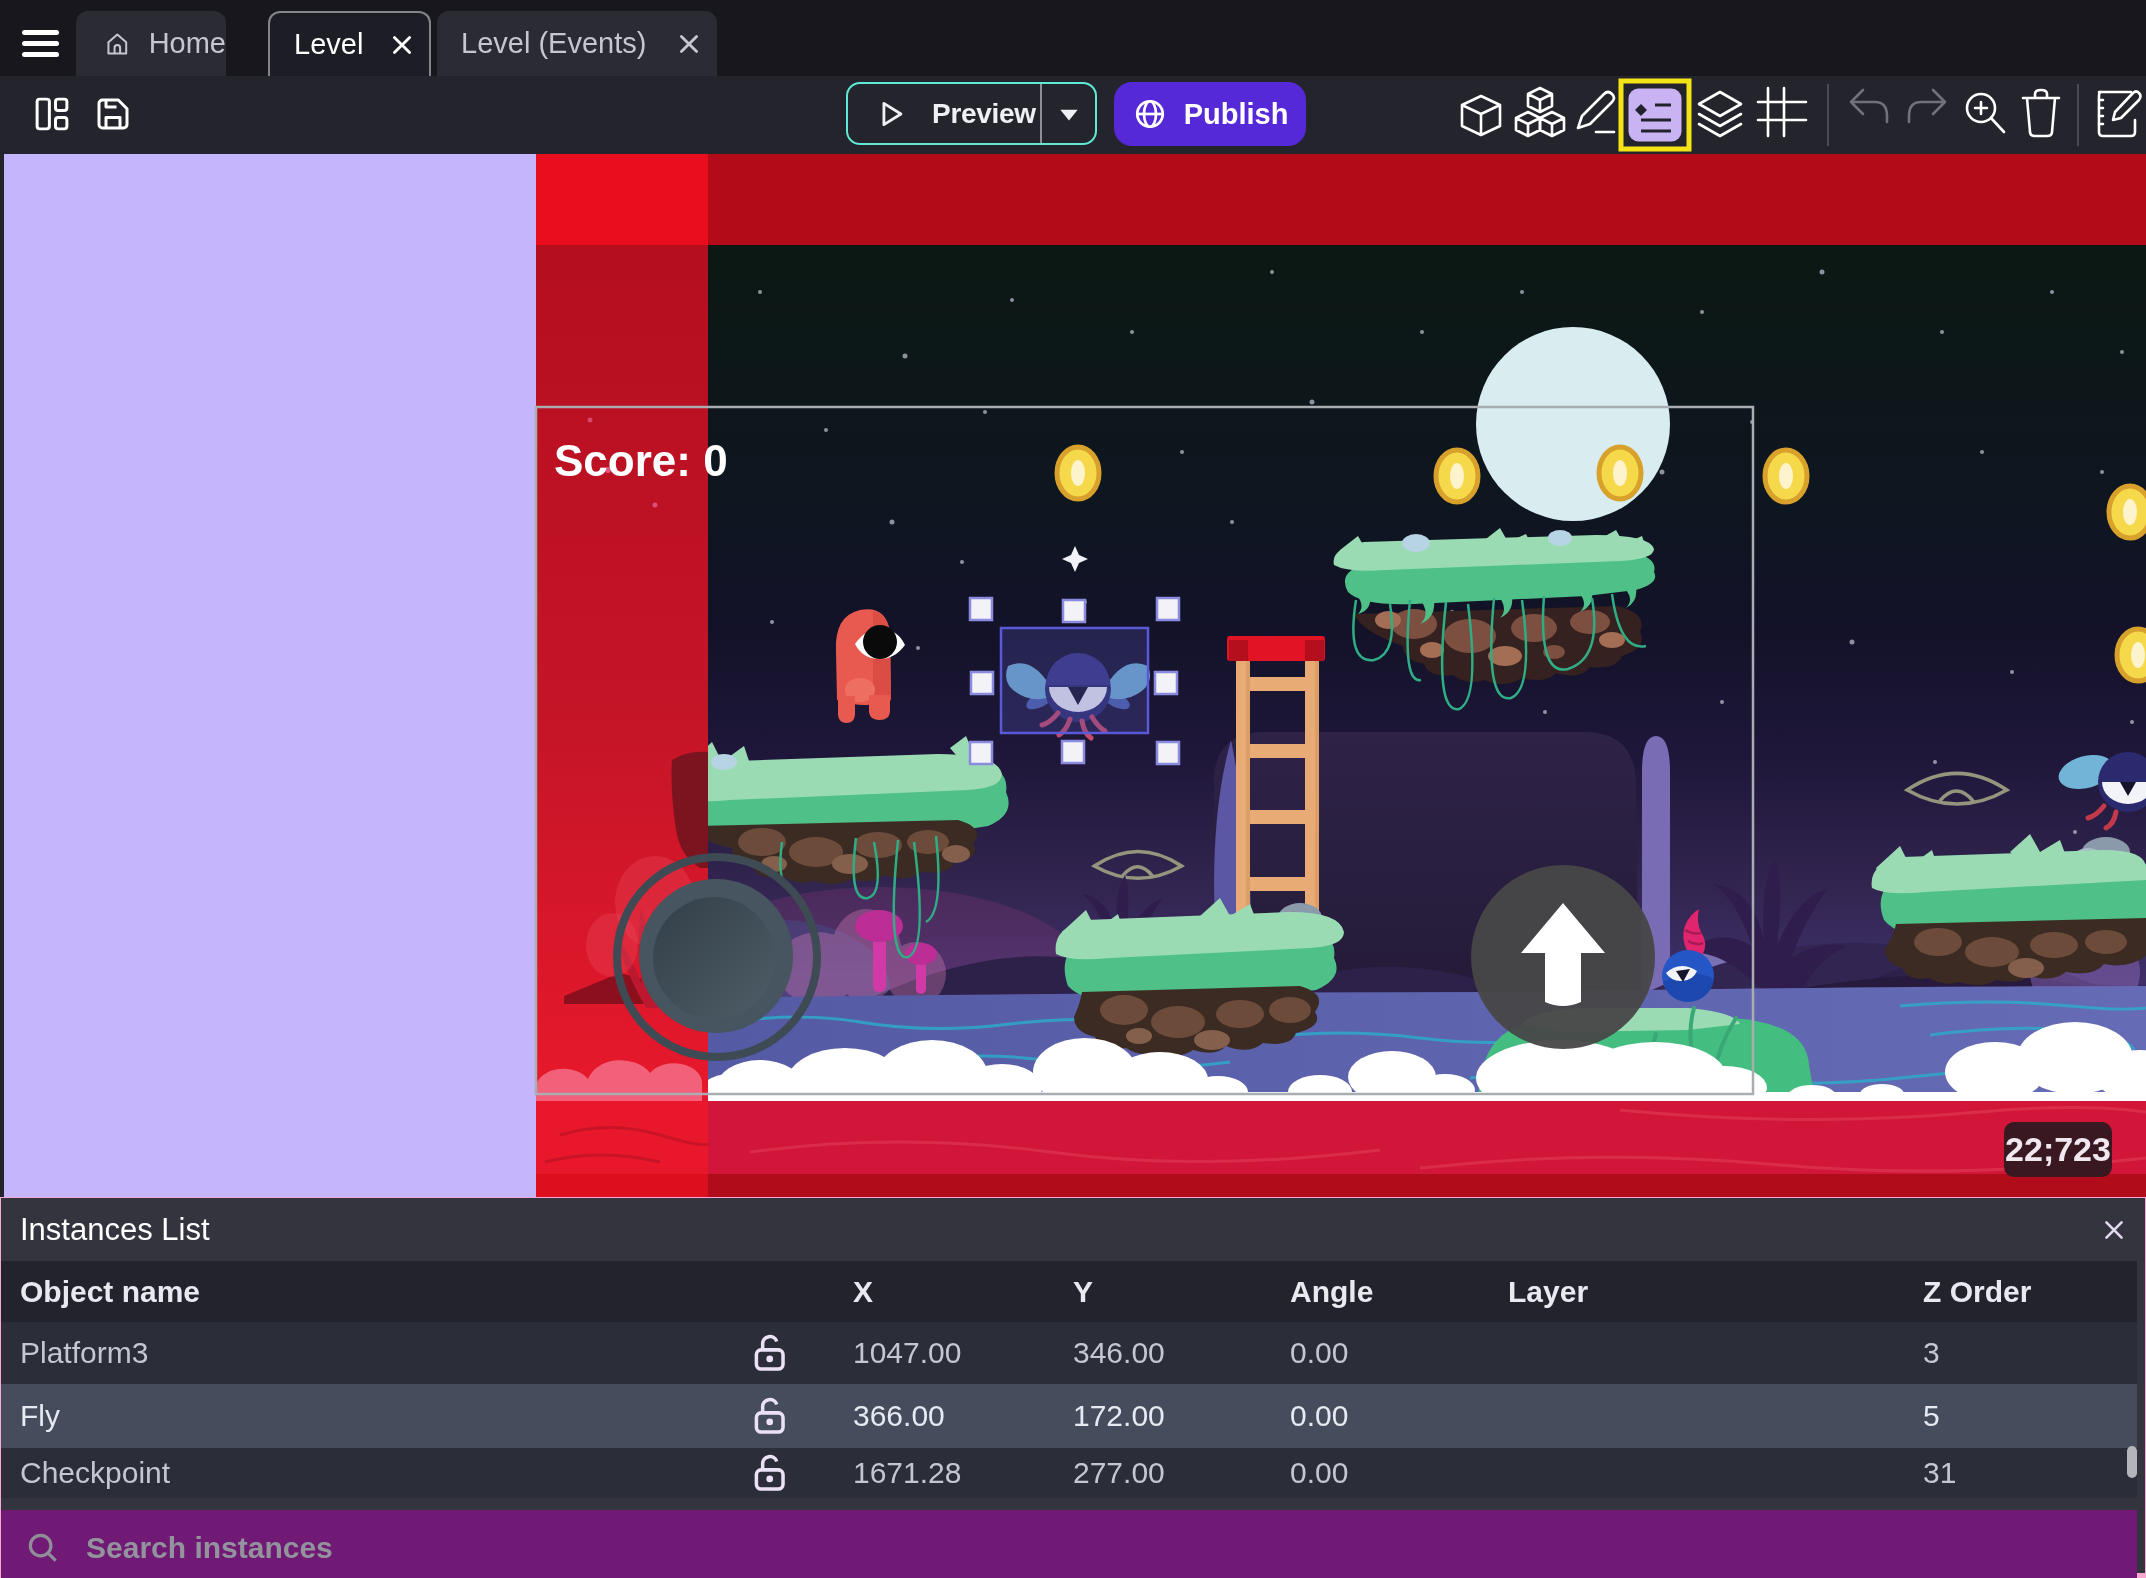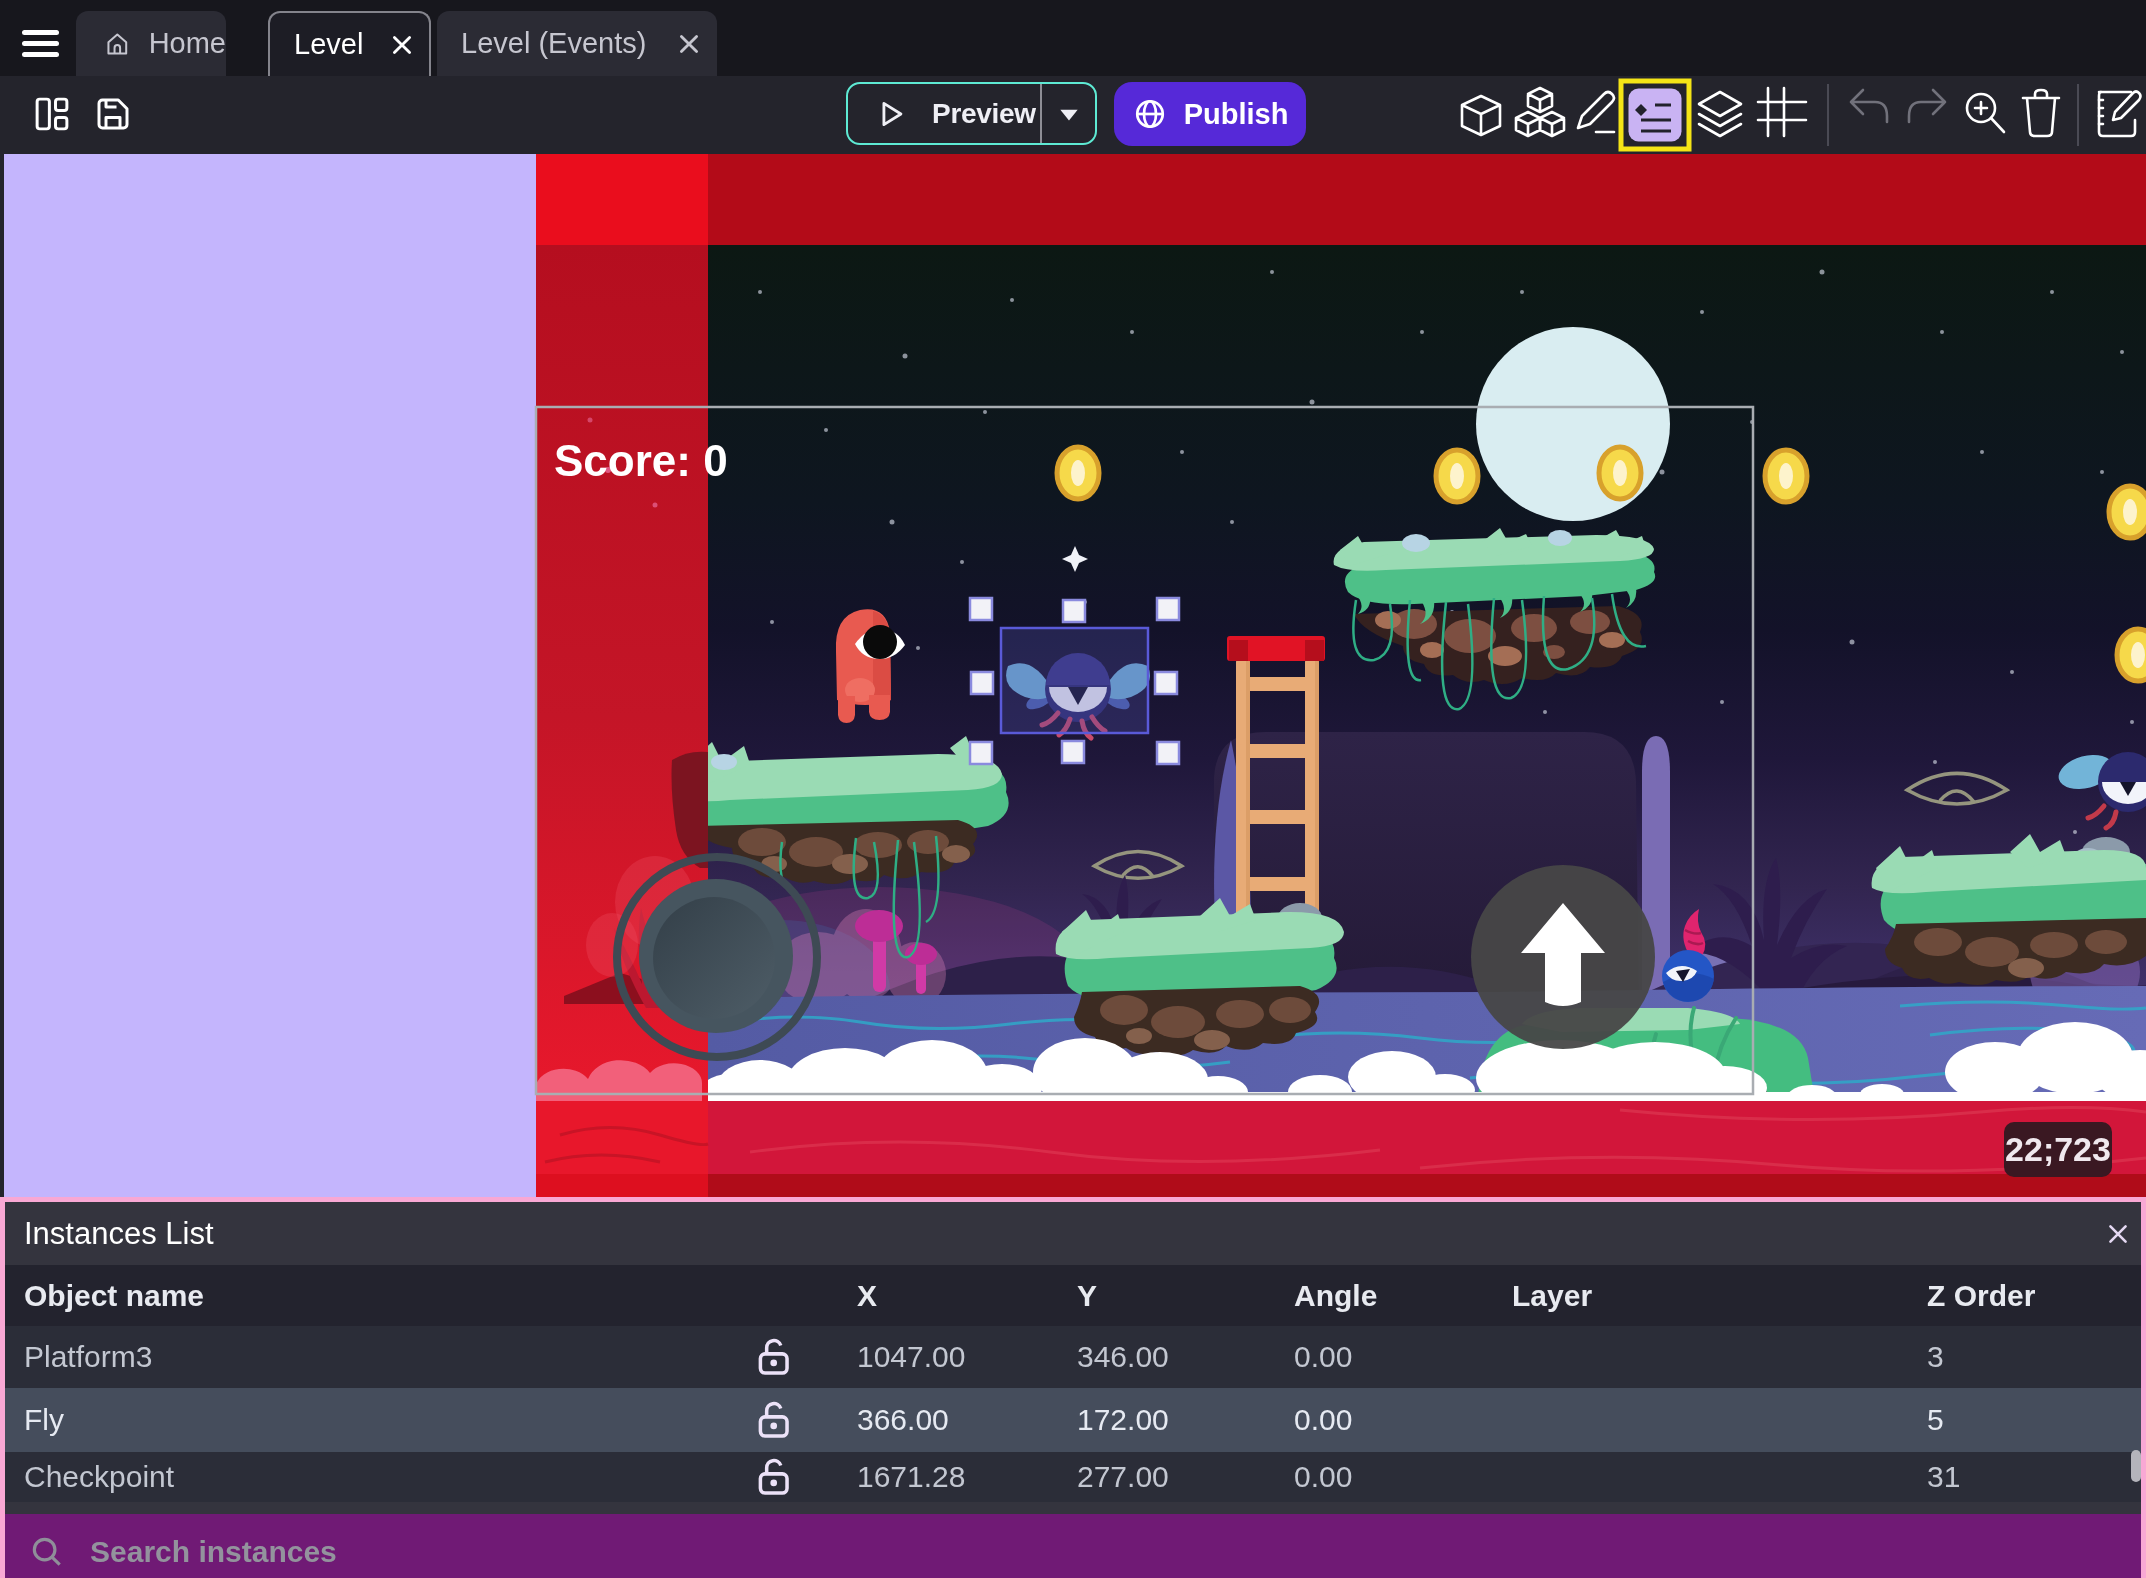--- a/index.html
+++ b/index.html
@@ -24,21 +24,21 @@
     border:2px solid #5eead4; border-radius:14px; display:flex; align-items:center; color:#efeff5; }
   #btn-publish { position:absolute; left:1114px; top:6px; width:192px; height:64px;
     background:#5629d8; border-radius:18px; display:flex; align-items:center; justify-content:center;
     color:#fff; font-weight:bold; font-size:29px; }
 
   
   #canvas { position:absolute; left:0; top:154px; width:2146px; height:1294px; background:#c4b5fd; }
 
   
   #panel { position:absolute; left:0; top:1197px; width:2146px; height:381px;
-    background:#34343e; border:5px solid #f9a8d4; border-bottom-width:5px; }
+    background:#34343e; border:1px solid #f9a8d4; border-bottom-width:5px; }
   .prow { position:absolute; left:0px; width:2136px; color:#c3c7d1; font-size:30px; }
   #p-title { top:0px; height:63px; background:#34343e; }
   #p-head  { top:63px; height:61px; background:#23232e; color:#e8eaf0; font-weight:bold; }
   #p-r1 { top:124px; height:62px; background:#2b2d38; }
   #p-r2 { top:186px; height:64px; background:#454d5c; color:#e6eaf2; }
   #p-r3 { top:250px; height:50px; background:#2b2d38; }
   #p-search { top:312px; height:76px; background:#701a75;font-weight:bold; }
   .cell { position:absolute; top:50%; transform:translateY(-50%); }
 </style>
 </head>

